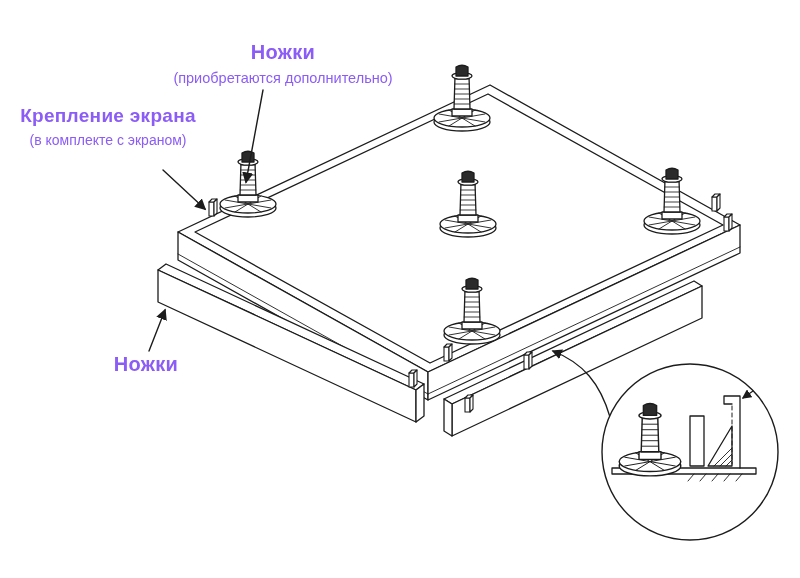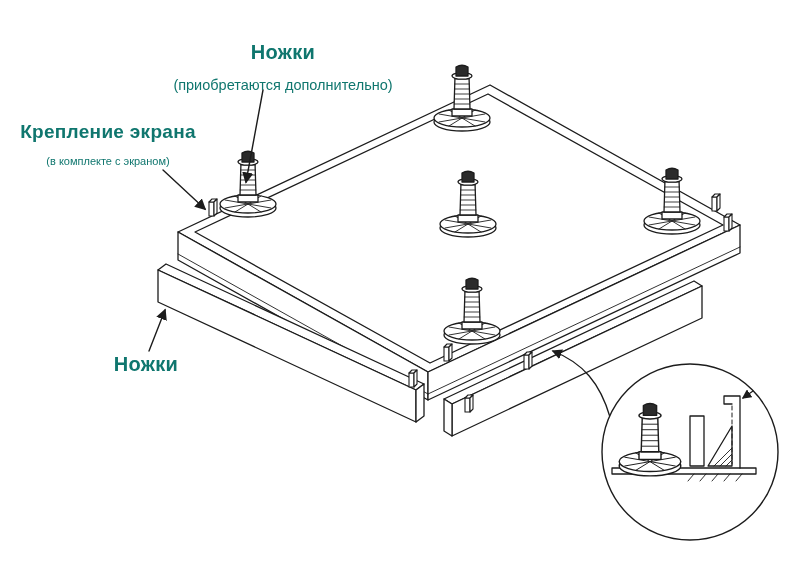--- a/index.html
+++ b/index.html
@@ -1,28 +1,28 @@
 <!DOCTYPE html>
 <html><head>
 <meta charset="utf-8">
 <style>
   * { margin:0; padding:0; box-sizing:border-box; }
   html,body { background:#ffffff; }
   .stage {
     position:relative; width:800px; height:578px; background:#ffffff;
-    overflow:hidden; font-family:"Liberation Sans", sans-serif; color:#0f766e;
+    overflow:hidden; font-family:"Liberation Sans", sans-serif; color:#8b5cf6;
   }
   .stage svg { position:absolute; left:0; top:0; }
   .label { position:absolute; text-align:center; line-height:1.25; }
   .label .t1 { font-size:20px; font-weight:700; letter-spacing:.3px; }
-  .label .t2 { font-size:14.5px; font-weight:400; margin-top:11px; }
+  .label .t2 { font-size:14.5px; font-weight:400; margin-top:4px; }
   #label-legs   { left:118px; top:40px;  width:330px; }
-  #label-mount  { left:2px;   top:120px; width:212px; }
+  #label-mount  { left:2px;   top:104px; width:212px; }
   #label-mount .t1 { font-size:19px; }
-  #label-mount .t2 { font-size:11px; }
+  #label-mount .t2 { font-size:14px; }
   #label-screen { left:100px; top:352px; width:92px; }
 </style>
 </head>
 <body>
 
 <div class="stage">
 
   <svg width="800" height="578" viewBox="0 0 800 578">
     <defs>
       <marker id="arrowhead" viewBox="0 0 10 10" refX="8.5" refY="5" markerWidth="8" markerHeight="8" orient="auto-start-reverse">

